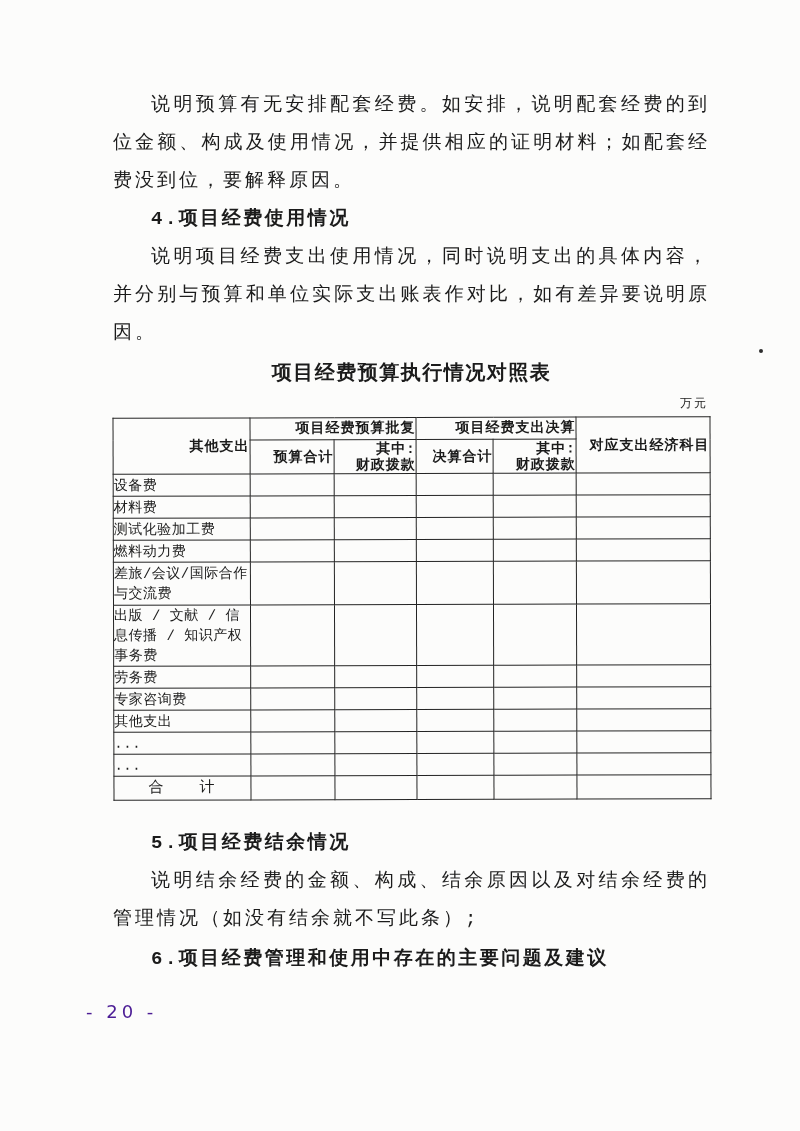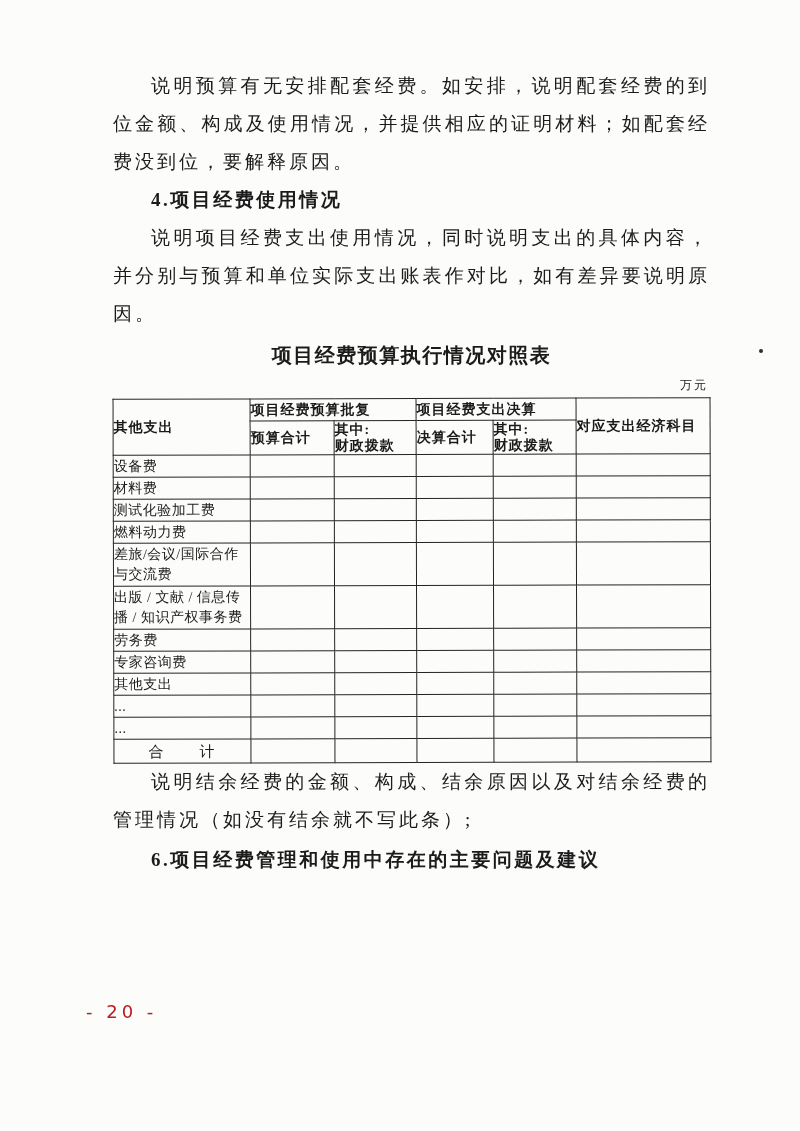--- a/index.html
+++ b/index.html
@@ -10,21 +10,22 @@
   }
   .page {
     position: relative;
     width: 800px;
     height: 1131px;
     background: #fcfcfb;
     color: #1b1b1b;
     overflow: hidden;
   }
   .content {
-    padding: 67px 90px 0 113px;
+    padding: 86px 90px 0 113px;
+    font-family: Liberation Mono, monospace;
   }
   p.body {
     margin: 0;
     font-size: 19px;
     line-height: 38px;
     letter-spacing: 3px;
     text-indent: 2em;
     text-align: justify;
   }
   .heading {
@@ -58,21 +59,21 @@
   }
   table.budget th, table.budget td {
     border: 1px solid #242424;
     font-weight: normal;
     padding: 0;
   }
   table.budget th {
     font-weight: bold;
     font-size: 14px;
     letter-spacing: 1px;
-    text-align: left;
+    text-align: right;
   }
   th.group-h { height: 21px; line-height: 21px; }
   th.sub-h   { height: 33px; line-height: 16px; vertical-align: middle; }
   th.pre     { white-space: pre-line; }
   th.span2   { vertical-align: middle; }
   td.row-label {
     font-size: 14px;
     letter-spacing: 0.5px;
     text-align: left;
     padding: 0 3px 0 5px;
@@ -86,21 +87,21 @@
     font-size: 15px;
     letter-spacing: 2px;
   }
   .pagenum {
     position: absolute;
     left: 86px;
     top: 1001px;
     font-family: "DejaVu Sans", "Liberation Sans", sans-serif;
     font-size: 18px;
     letter-spacing: 4px;
-    color: #b91c1c;
+    color: #4c1d95;
   }
   .speck {
     position: absolute;
     left: 759px;
     top: 349px;
     width: 4px;
     height: 4px;
     background: #2d2d2d;
     border-radius: 50%;
   }
@@ -239,20 +240,21 @@
             <td class="row-label total-label">合　　计</td>
             <td></td>
             <td></td>
             <td></td>
             <td></td>
             <td></td>
           </tr>
       </tbody>
     </table>
 
+    <div class="heading" style="margin-top:24px;">5.项目经费结余情况</div>
 
     <p class="body">说明结余经费的金额、构成、结余原因以及对结余经费的管理情况（如没有结余就不写此条）;</p>
 
     <div class="heading" style="margin-top:2px;">6.项目经费管理和使用中存在的主要问题及建议</div>
 
   </div>
 
   <div class="pagenum">- 20 -</div>
   <div class="speck"></div>
 </div>

